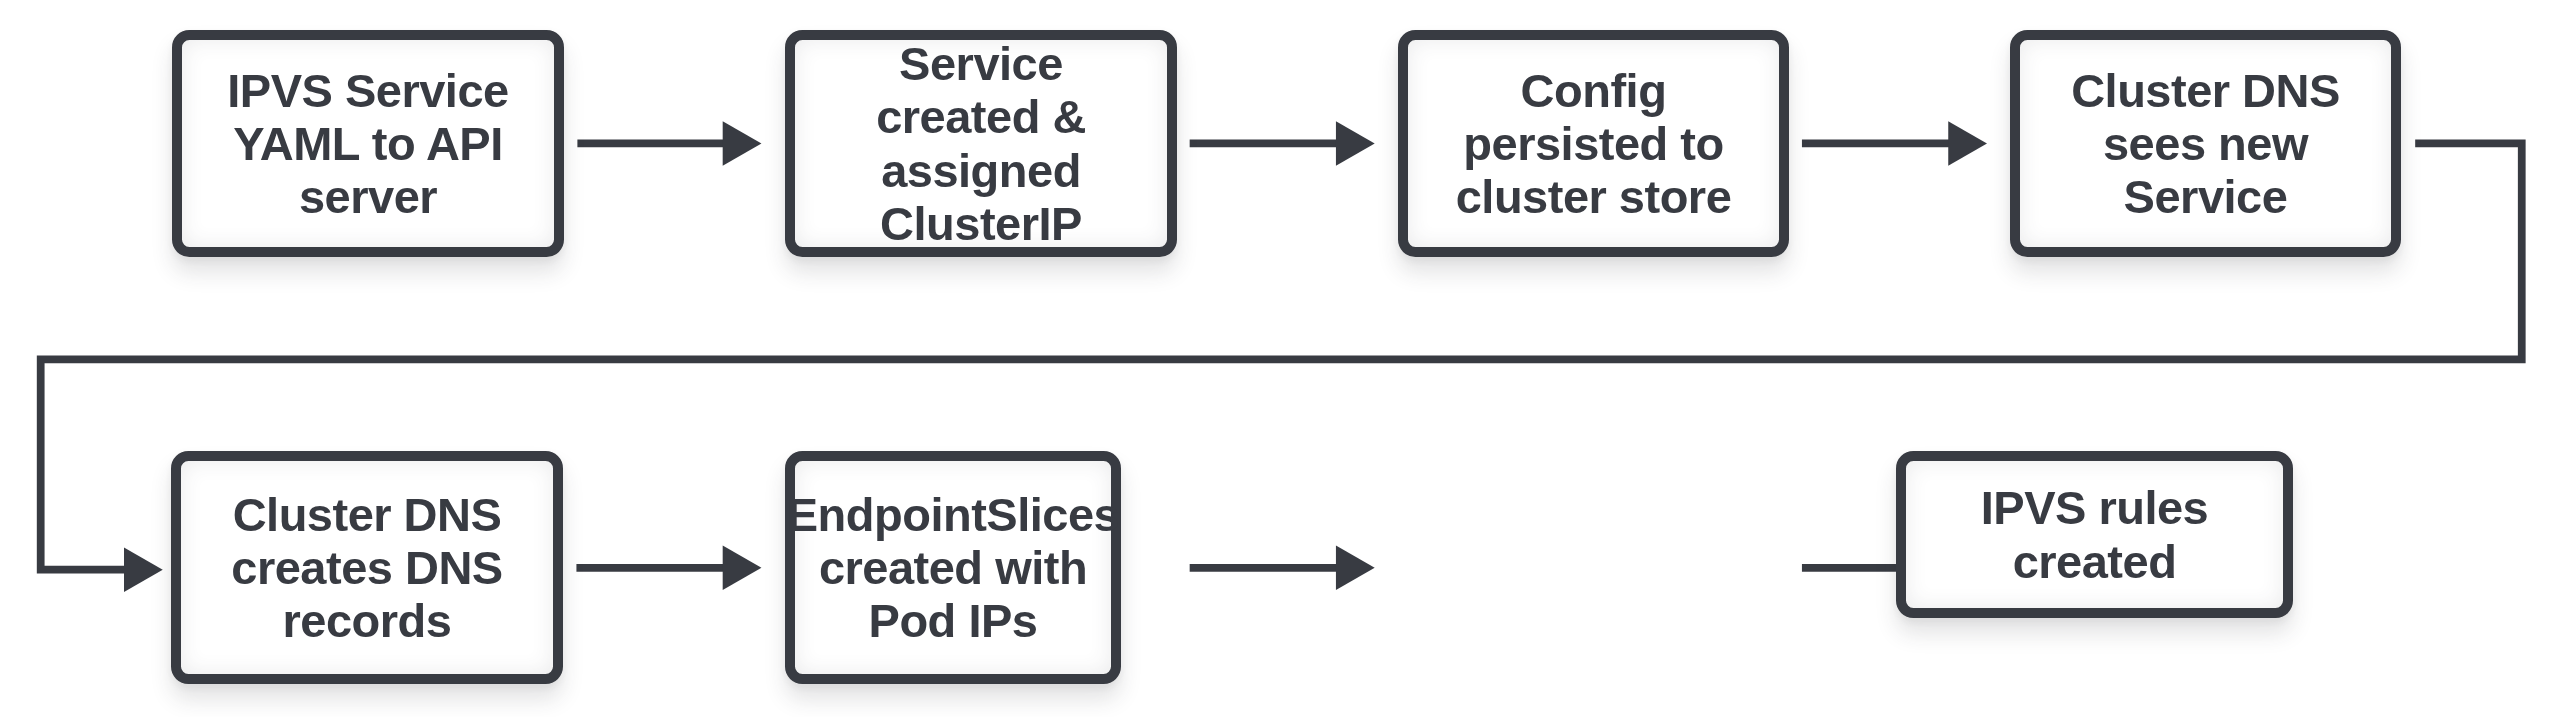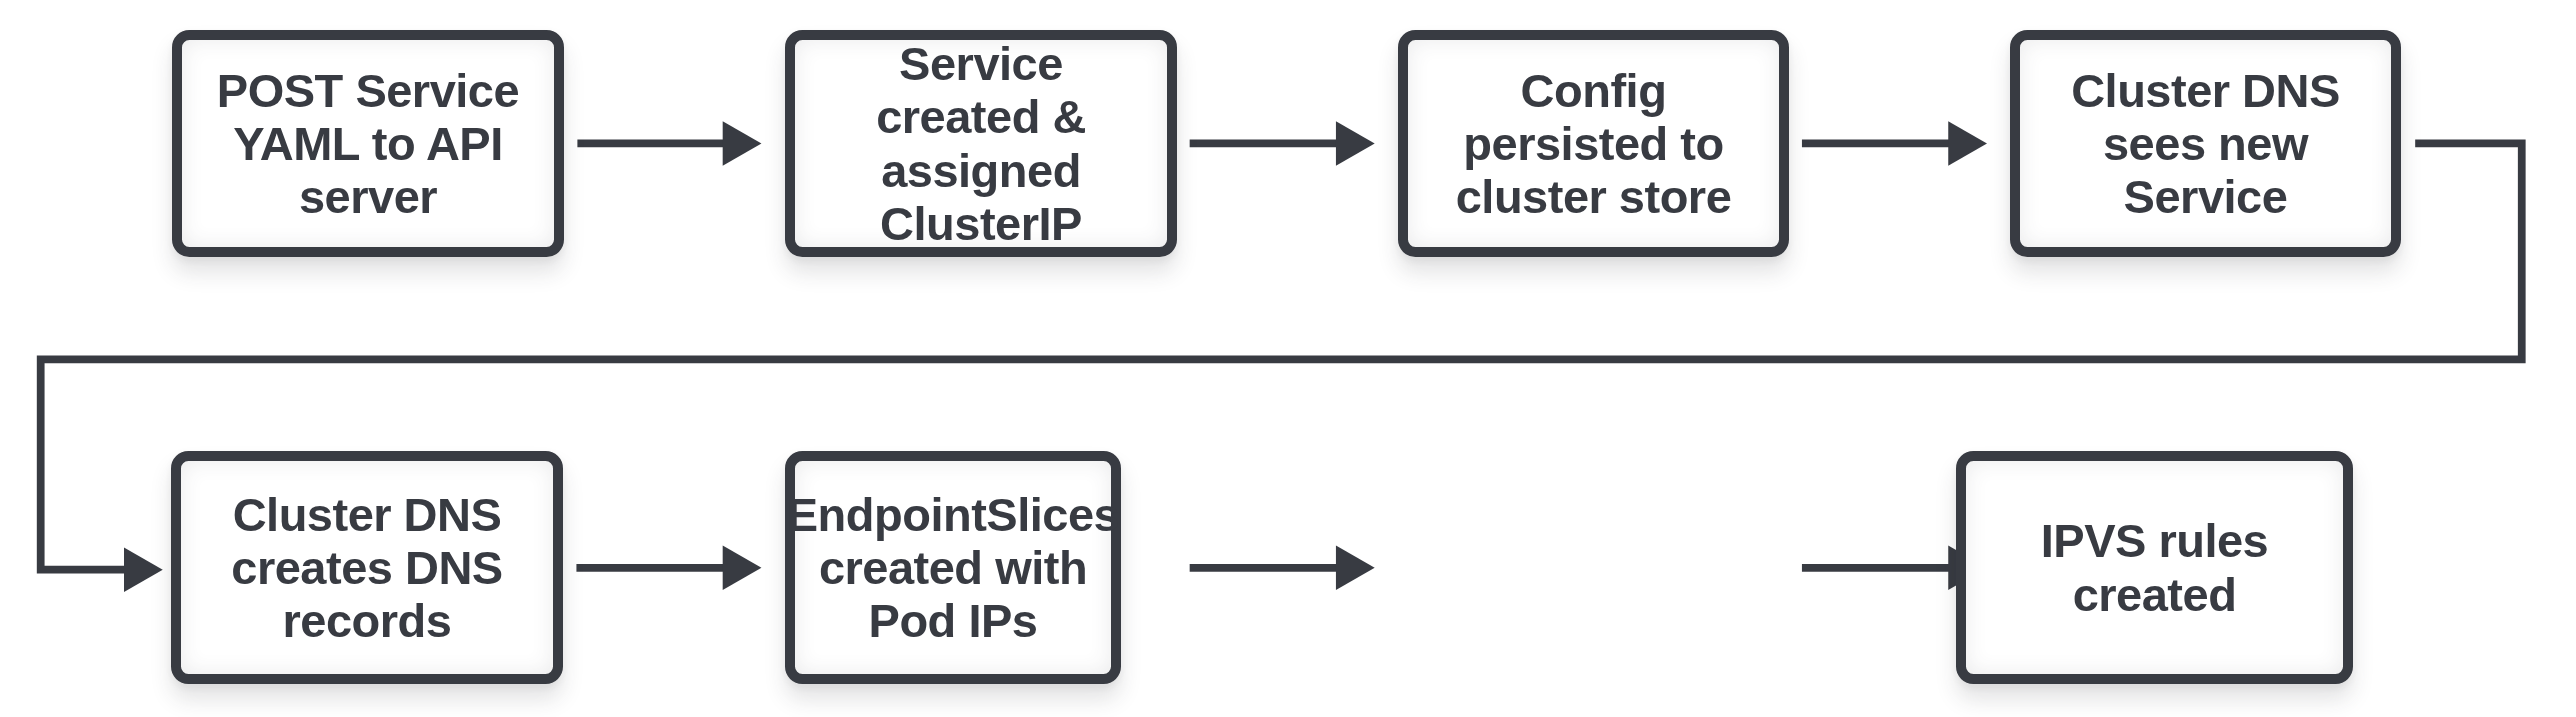--- a/index.html
+++ b/index.html
@@ -82,21 +82,21 @@
       <line x1="1228" y1="586" x2="1385" y2="586"></line>
       <polygon points="1419,586 1379,563 1379,609"></polygon>
     </g>
     <g>
       <line x1="1860" y1="586" x2="2017" y2="586"></line>
       <polygon points="2051,586 2011,563 2011,609"></polygon>
     </g>
   </svg>
 
   <div class="node" style="left:172px;top:30px;width:392px;height:227px">
-    <span class="label">POST Service
+    <span class="label">IPVS Service
 YAML to API
 server</span>
   </div>
   <div class="node" style="left:785px;top:30px;width:392px;height:227px">
     <span class="label">Service
 created &amp;
 assigned
 ClusterIP</span>
   </div>
   <div class="node" style="left:1398px;top:30px;width:391px;height:227px">
@@ -113,19 +113,19 @@
   <div class="node" style="left:171px;top:451px;width:392px;height:233px">
     <span class="label">Cluster DNS
 creates DNS
 records</span>
   </div>
   <div class="node" style="left:785px;top:451px;width:336px;height:233px">
     <span class="label">EndpointSlices
 created with
 Pod IPs</span>
   </div>
-  <div class="node" style="left:1956px;top:451px;width:397px;height:233px">
+  <div class="node" style="left:1896px;top:451px;width:397px;height:167px">
     <span class="label">IPVS rules
 created</span>
   </div>
 
 </div>
 
 
 </body></html>

